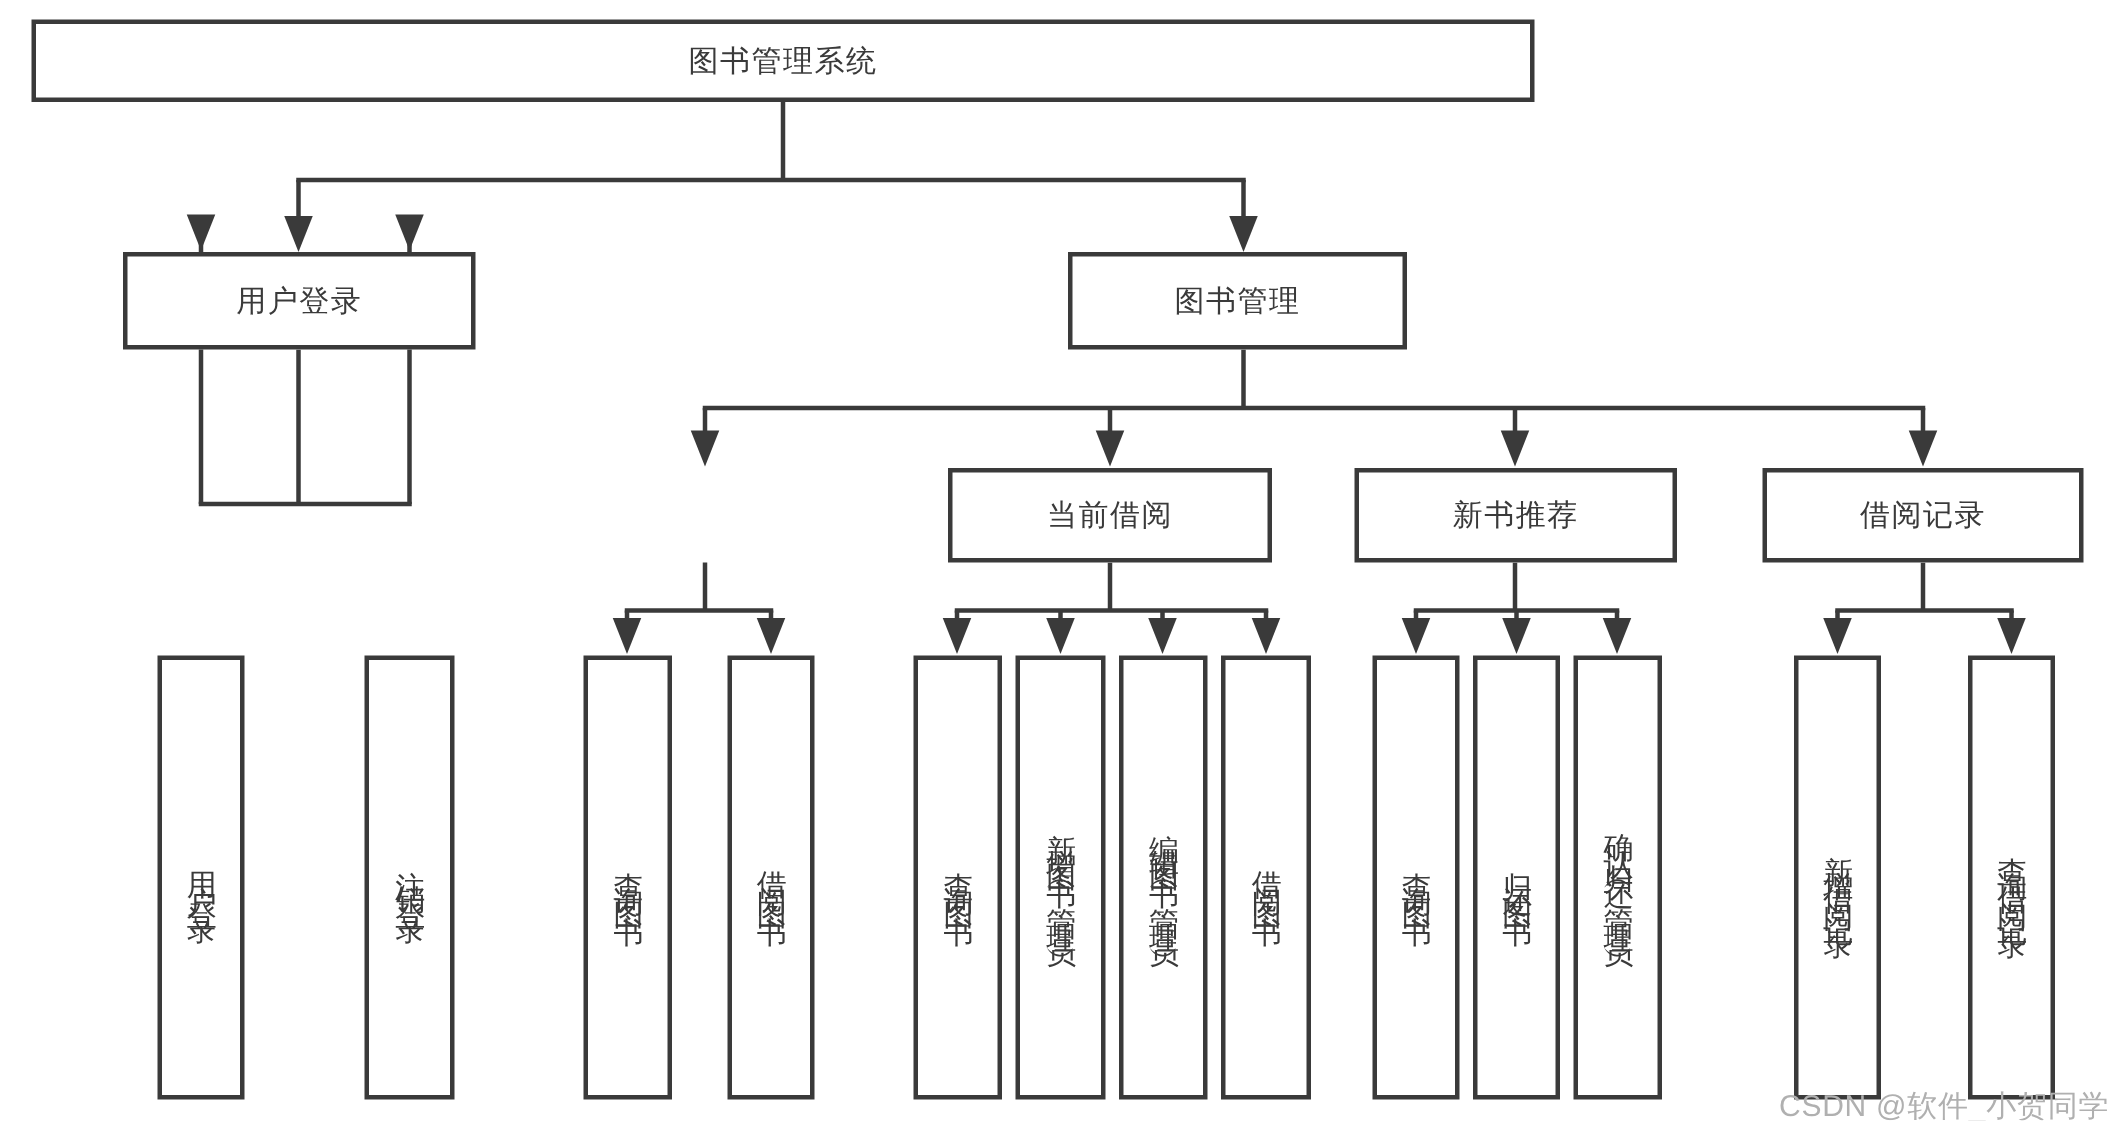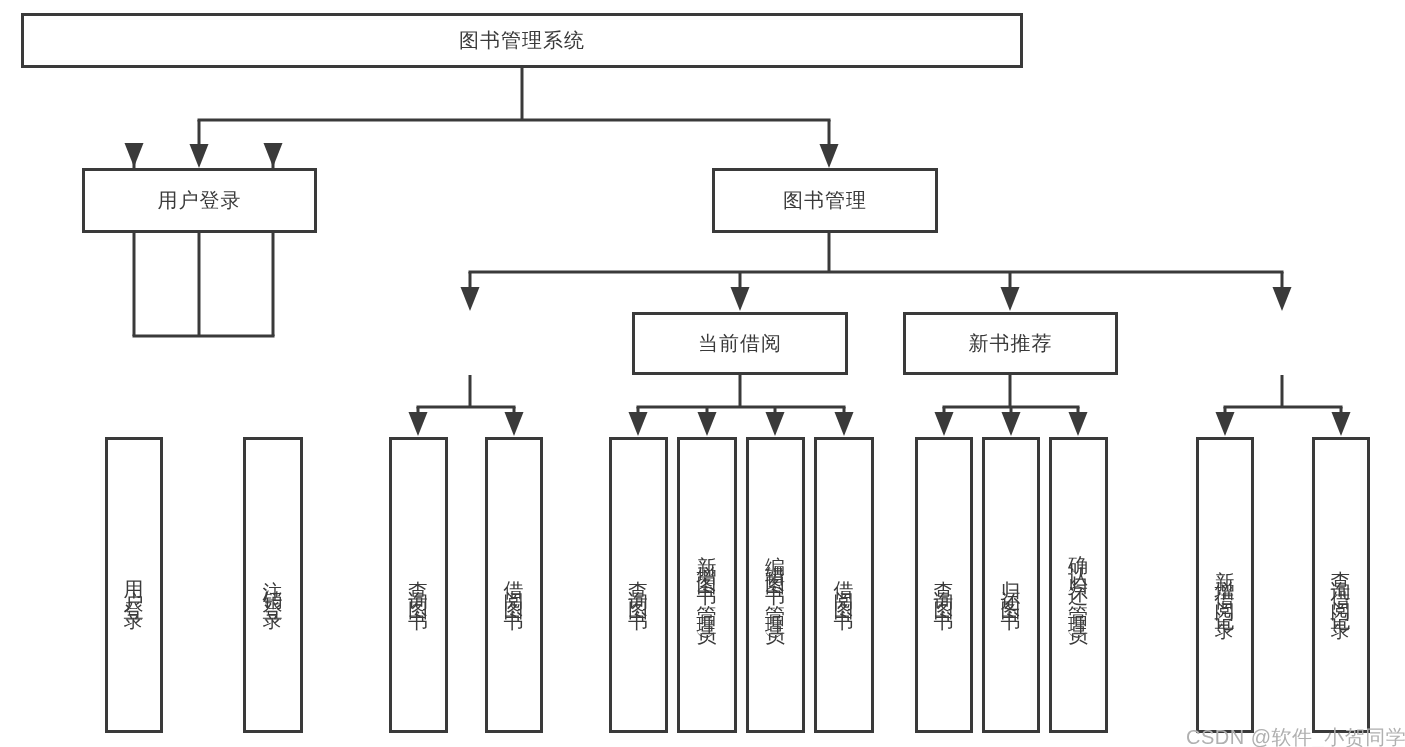--- a/index.html
+++ b/index.html
@@ -118,20 +118,23 @@
   <div class="box" style="left:712px;top:168px;width:226px;height:65px;">
     <span>图书管理</span>
   </div>
 
   <div class="box" style="left:632px;top:312px;width:216px;height:63px;">
     <span>当前借阅</span>
   </div>
   <div class="box" style="left:903px;top:312px;width:215px;height:63px;">
     <span>新书推荐</span>
   </div>
+  <div class="box" style="left:1175px;top:312px;width:214px;height:63px;">
+    <span>借阅记录</span>
+  </div>
 
   <div class="box leaf" style="left:105px;top:437px;width:58px;height:296px;">
     <span class="vtext">用户登录</span>
   </div>
   <div class="box leaf" style="left:243px;top:437px;width:60px;height:296px;">
     <span class="vtext">注销登录</span>
   </div>
 
   <div class="box leaf" style="left:389px;top:437px;width:59px;height:296px;">
     <span class="vtext">查询图书</span>

